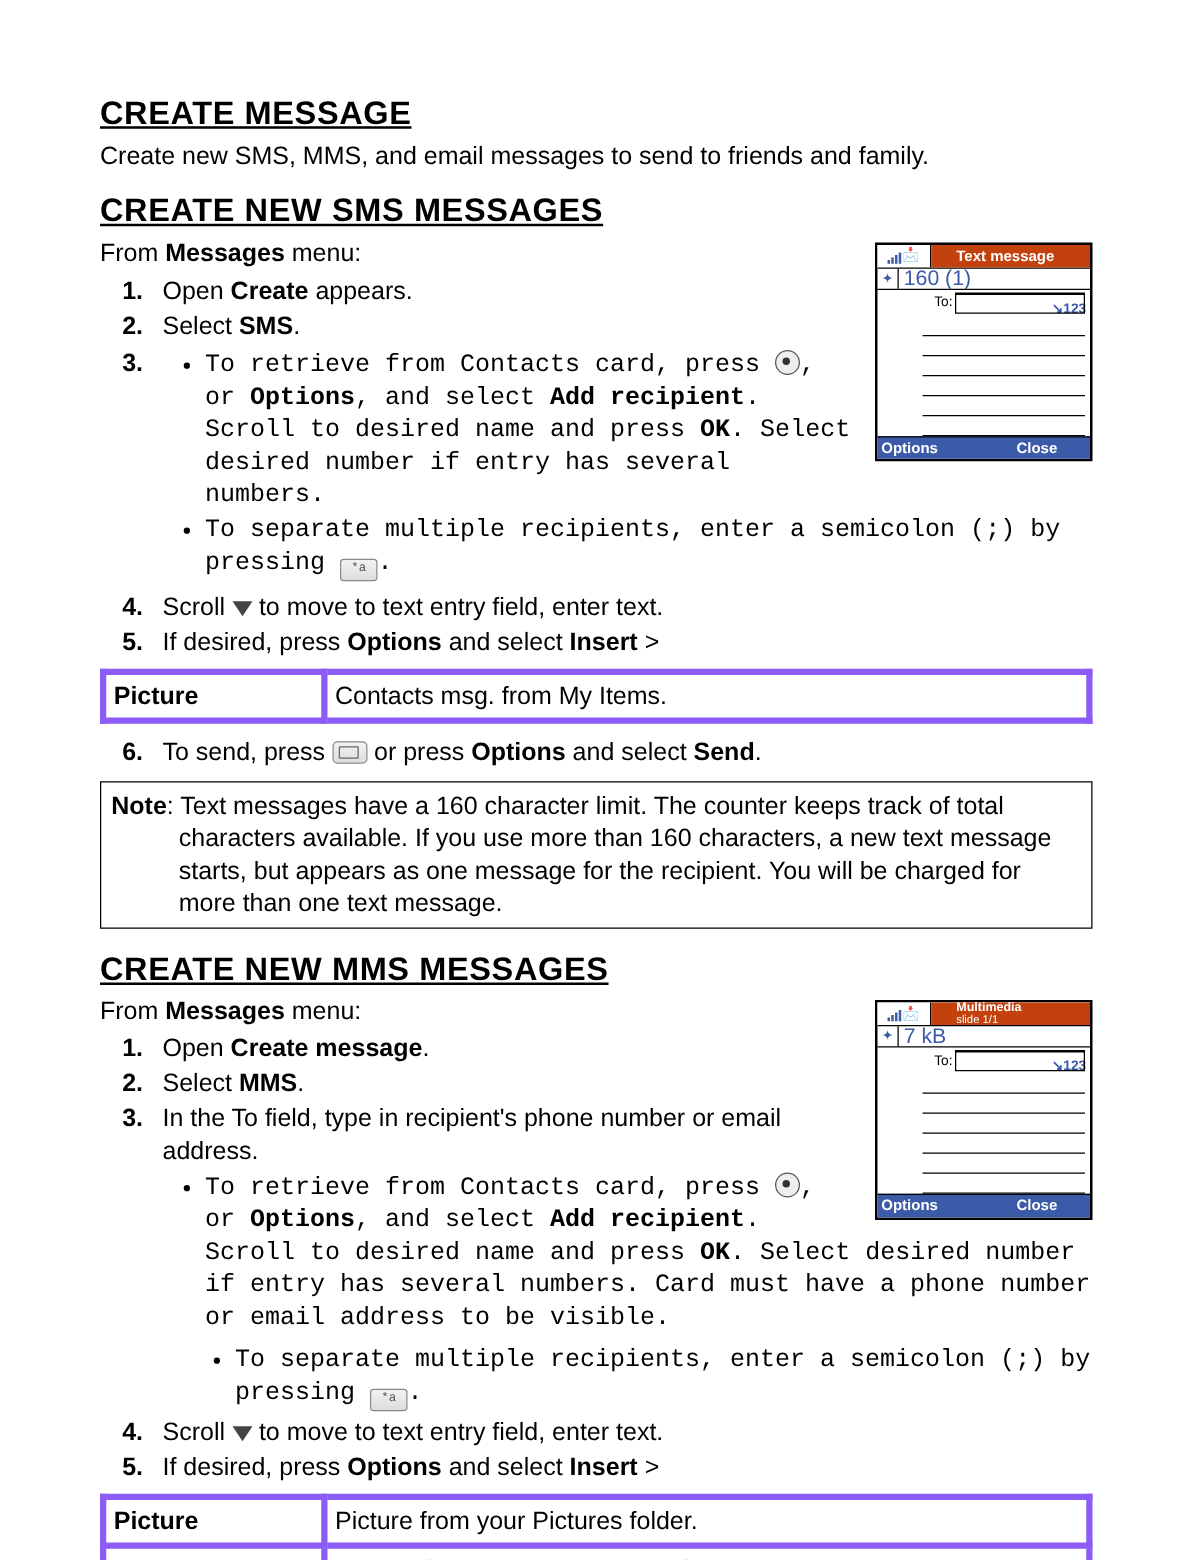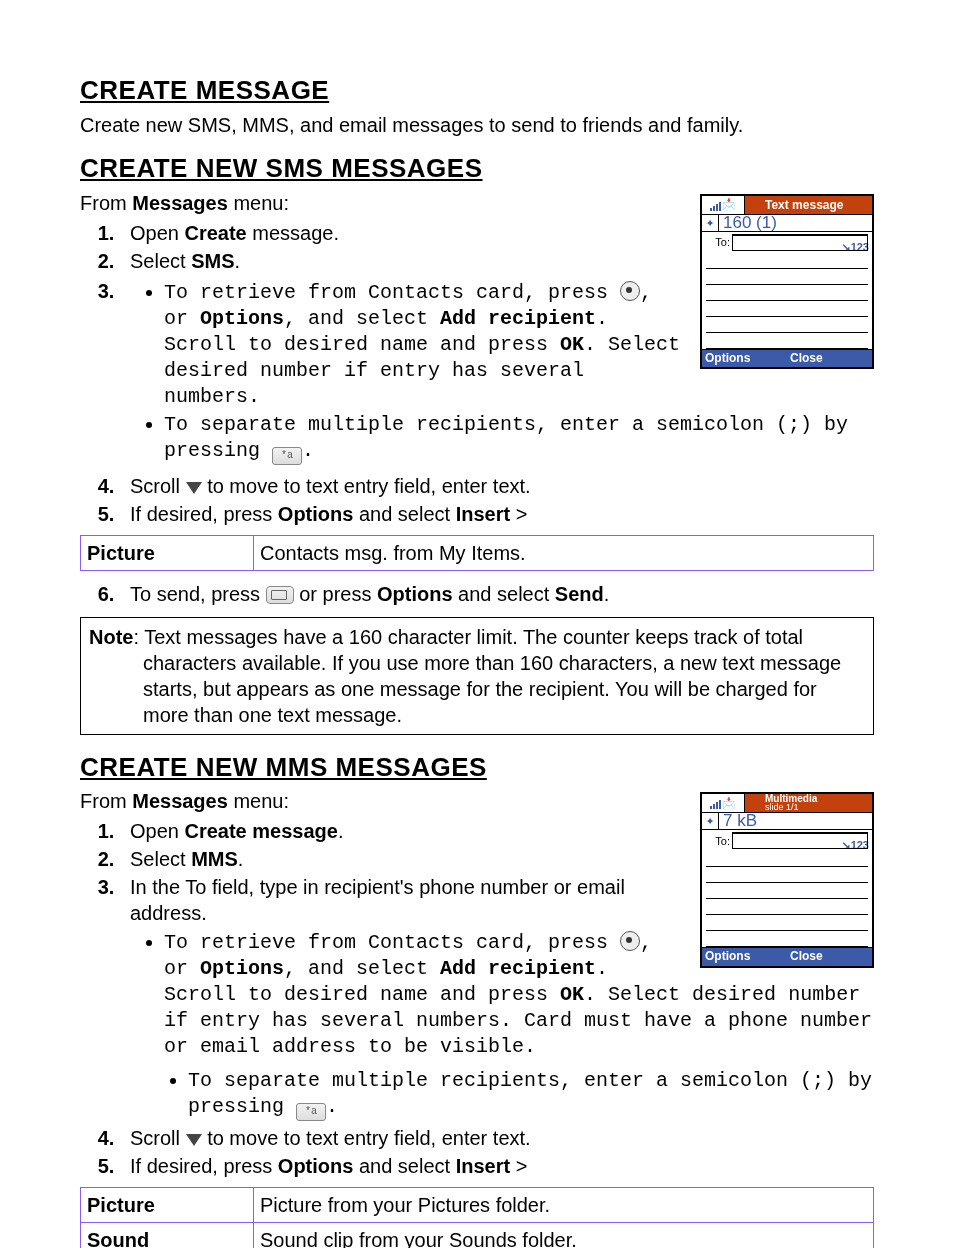--- a/index.html
+++ b/index.html
@@ -25,21 +25,21 @@
   ol > li::marker { font-weight: bold; }
   ul { list-style-type: disc; margin: 4px 0; padding-left: 34px; font-family: Liberation Mono, monospace; }
   ul > li { margin: 2px 0; }
   .b { font-weight: bold; }
   table.data {
     border-collapse: collapse;
     width: 100%;
     margin: 8px 0 10px 0;
   }
   table.data td {
-    border: 1px solid #8b5cf6;
+    border: 5px solid #8b5cf6;
     padding: 4px 6px;
     vertical-align: top;
     font-size: 20px;
   }
   table.data td:first-child { width: 160px; font-weight: bold; }
   .notebox {
     border: 1px solid #000;
     padding: 6px 8px;
     margin: 10px 0 16px 0;
   }
@@ -158,35 +158,35 @@
   }
   .phone .sub .r {
     width:40px;
     color:#3b5aa8;
     font-weight:bold;
     text-align:right;
     padding-right:3px;
     line-height:16px;
     margin-top:24px;
   }
-  .phone .body { padding: 2px 4px 0 4px; }
+  .phone .body { padding: 2px 4px 0 4px; margin-left: 32px; }
   .phone .torow { display:flex; align-items:center; margin-bottom:2px;}
   .phone .torow .lbl { width:24px; text-align:right; font-size:11px; padding-right:2px;}
   .phone .torow .fld { flex:1; height:14px; border:1px solid #000; border-top:2px solid #000;}
   .phone .line { border-bottom:1px solid #000; height:15px; }
   .phone .soft {
     display:flex;
     border-top:1px solid #000;
     background:#3b5aa8;
     color:#fff;
     font-weight:bold;
     font-size:12px;
   }
   .phone .soft div { flex:1; padding:1px 3px; }
-  .phone .soft div:last-child { text-align:left; }
+  .phone .soft div:last-child { text-align:center; }
   .clear { clear: both; }
   .bars { display:inline-flex; align-items:flex-end; gap:1px; height:12px;}
   .bars span { width:2px; background:#3b5aa8; }
 </style>
 </head>
 <body>
 
 <h2>CREATE MESSAGE</h2>
 <p>Create new SMS, MMS, and email messages to send to friends and family.</p>
 
@@ -223,21 +223,21 @@
     <div>Options</div>
     <div>Close</div>
   </div>
 </div>
 
 <p>
   <span>From </span><span class="b">Messages</span><span> menu:</span>
 </p>
 
 <ol>
-  <li><span>Open </span><span class="b">Create</span><span> message.</span></li>
+  <li><span>Open </span><span class="b">Create</span><span> appears.</span></li>
   <li><span>Select </span><span class="b">SMS</span><span>.</span></li>
   <li>
     <ul>
       <li>
         <span>To retrieve from Contacts card, press </span><span class="icon-center"></span><span>, or </span><span class="b">Options</span><span>, and select </span><span class="b">Add recipient</span><span>. Scroll to desired name and press </span><span class="b">OK</span><span>. Select desired number if entry has several numbers.</span>
       </li>
       <li>
         <span>To separate multiple recipients, enter a semicolon (;) by pressing </span><span class="icon-key">*a</span><span>.</span>
       </li>
     </ul>

